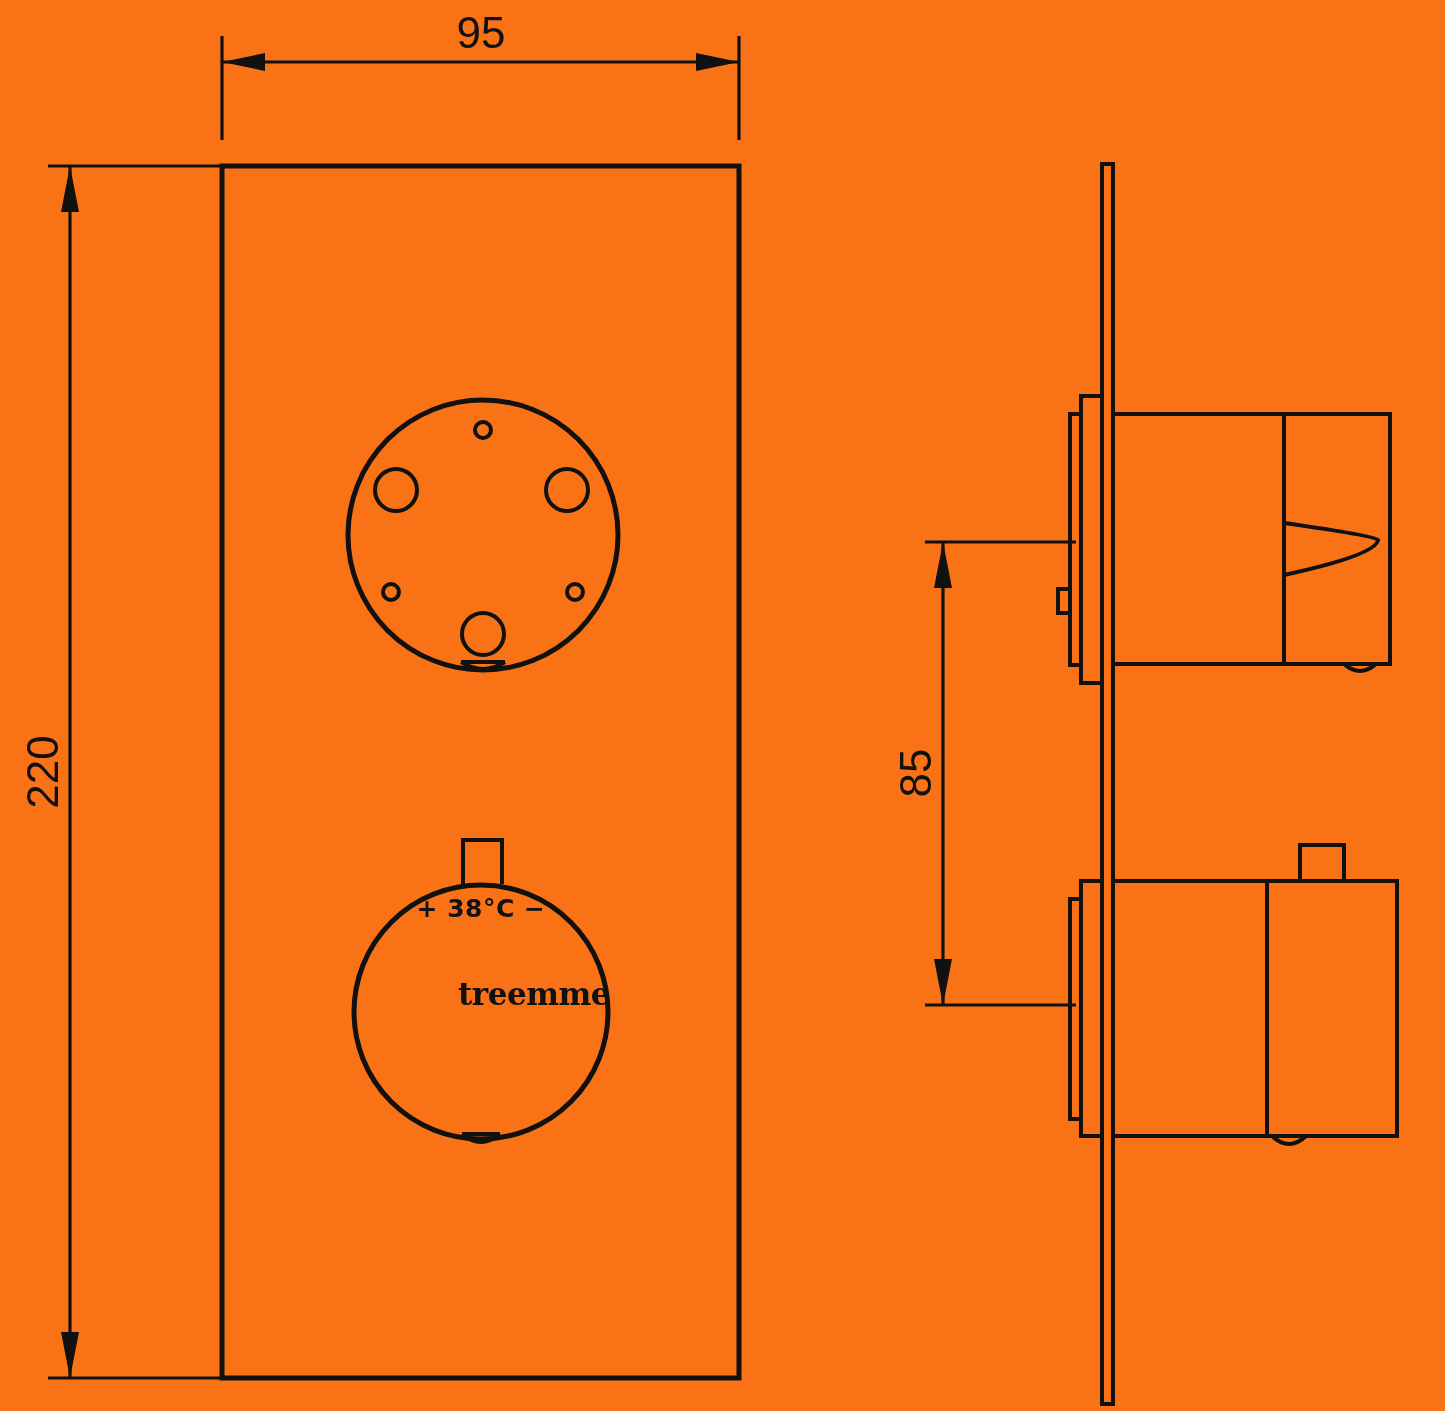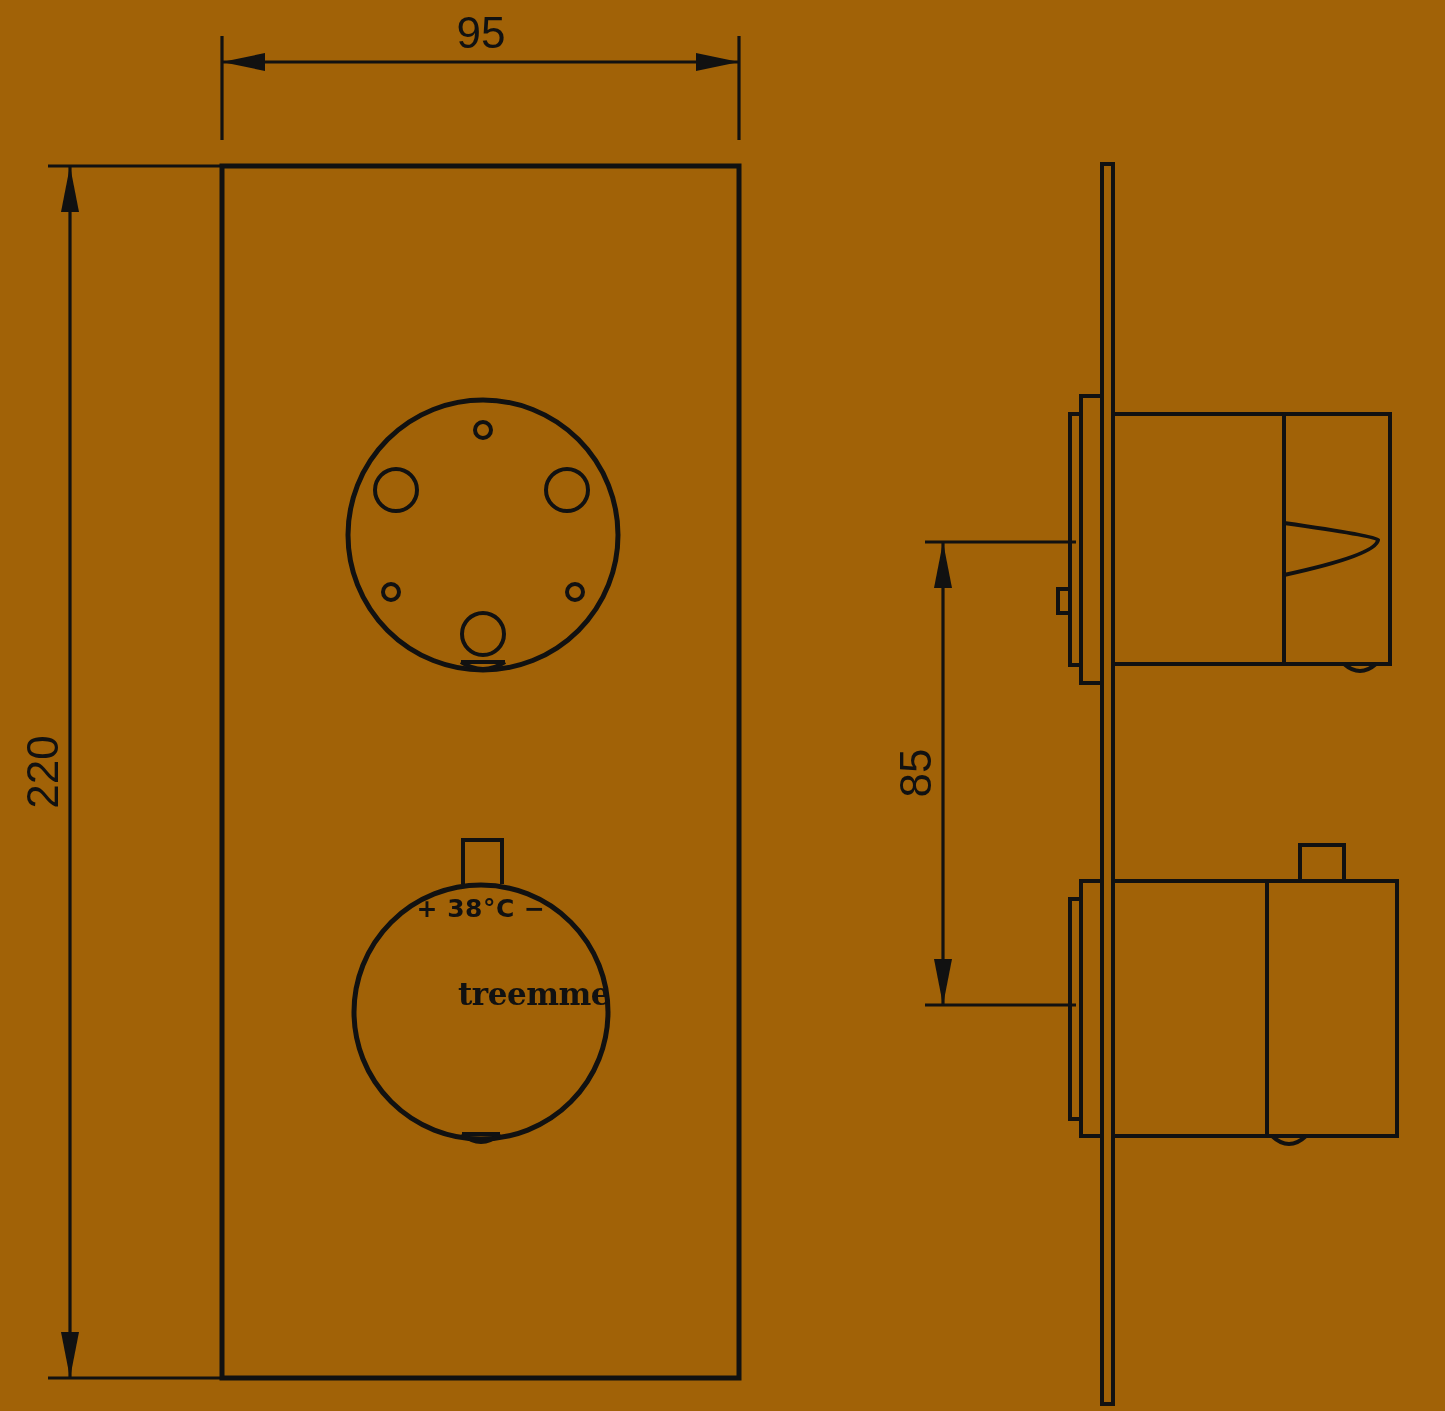--- a/index.html
+++ b/index.html
@@ -10,21 +10,21 @@
   body {
     width: 1445px;
     height: 1411px;
     font-family: "Liberation Sans", sans-serif;
     overflow: hidden;
   }
   #drawing-root {
     position: relative;
     width: 1445px;
     height: 1411px;
-    background: #a16207;
+    background: #f97316;
   }
   svg.tech-drawing {
     display: block;
     width: 1445px;
     height: 1411px;
   }
   .ln {
     stroke: #111111;
     fill: none;
     stroke-linecap: butt;

